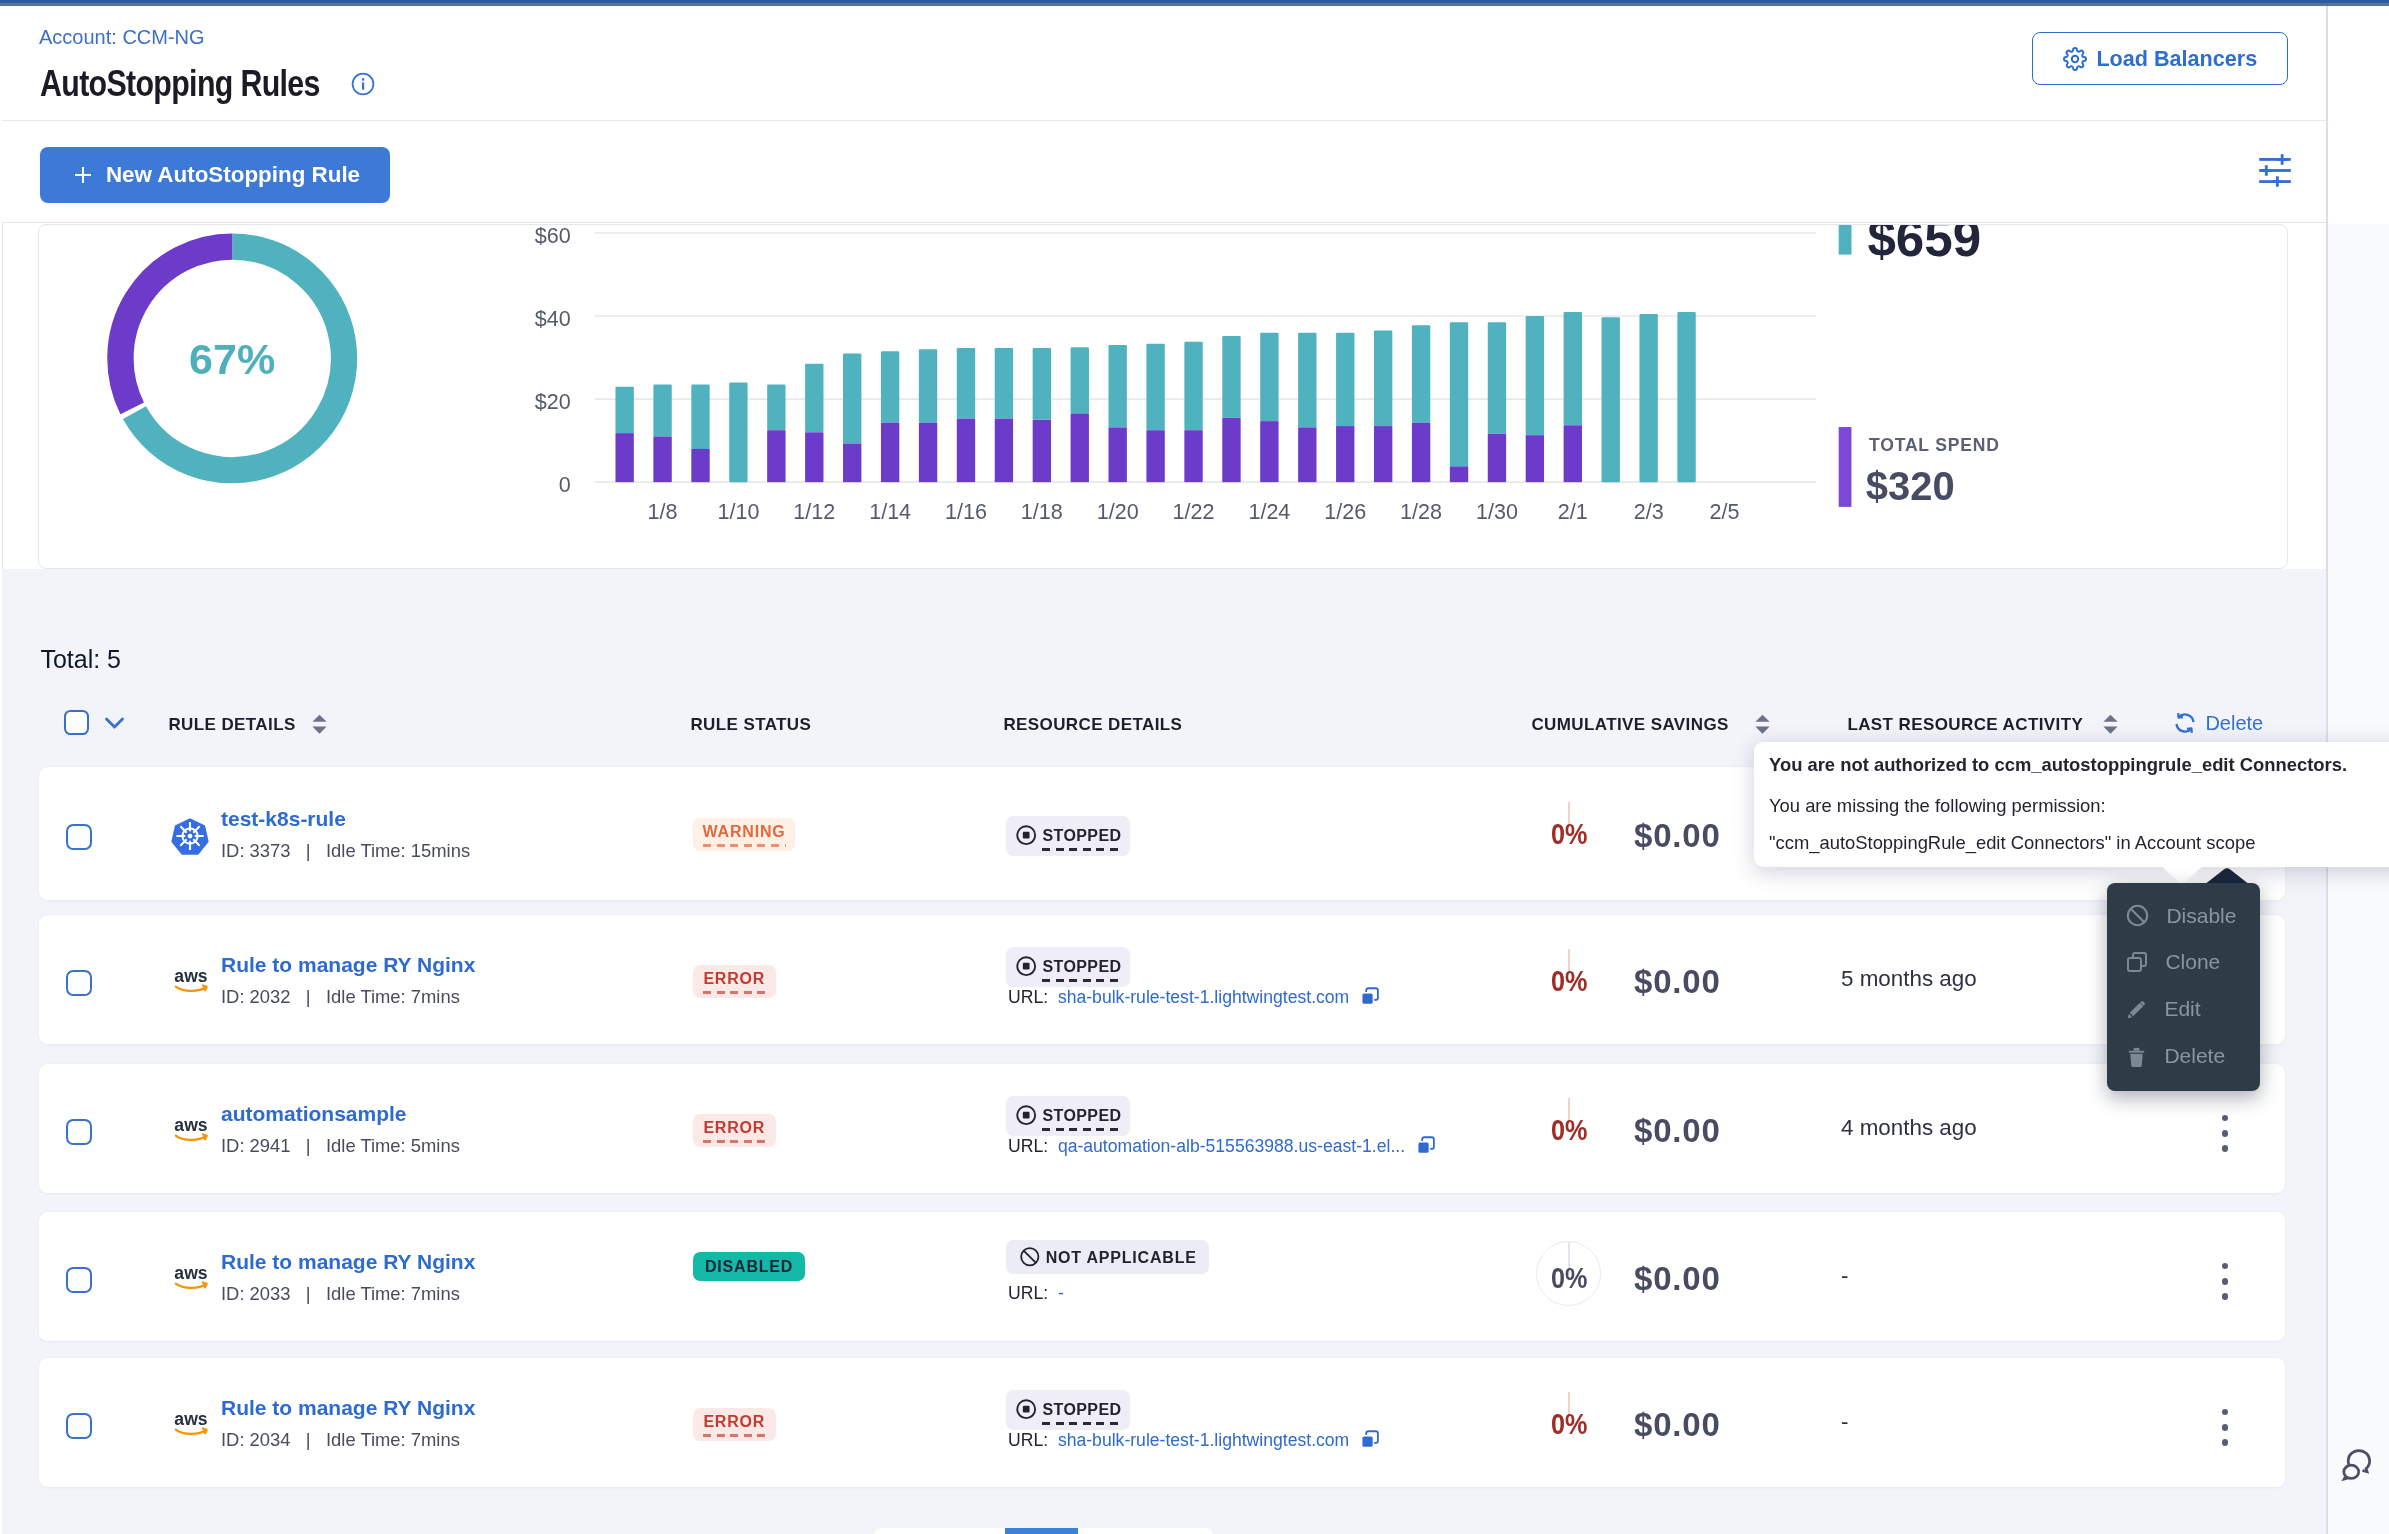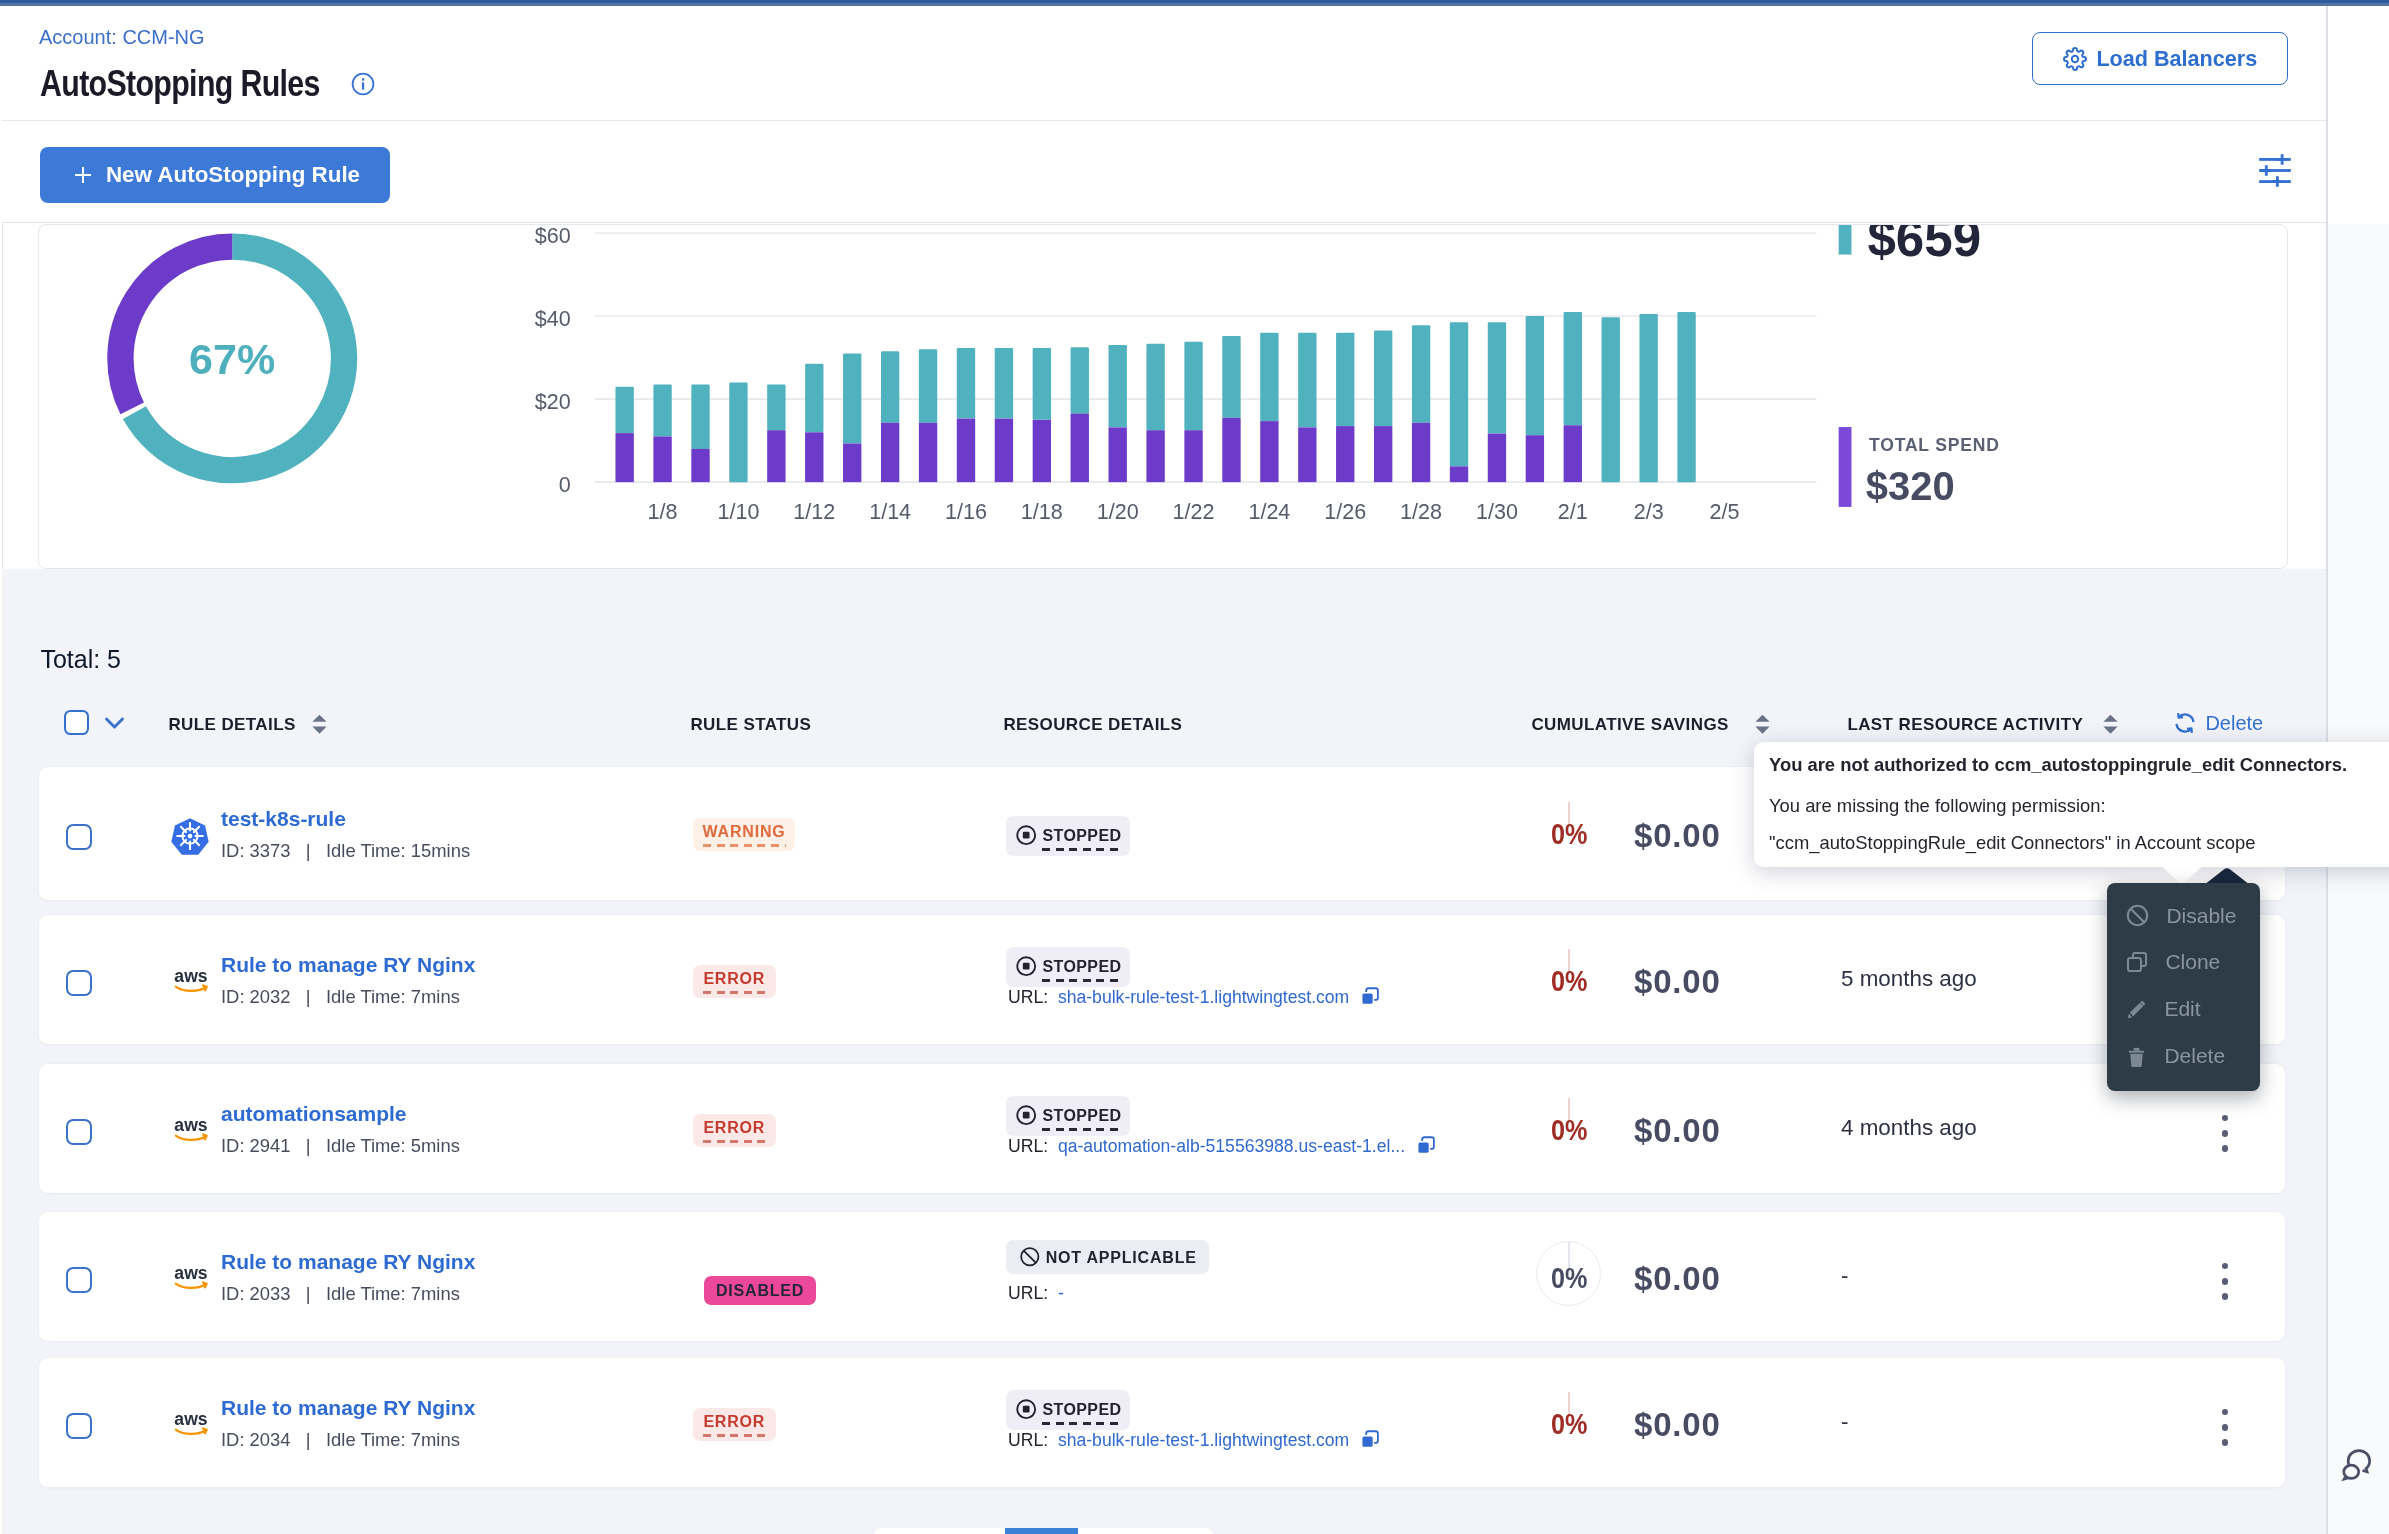--- a/index.html
+++ b/index.html
@@ -322,21 +322,21 @@
       <div class="abs cb" style="top:55px;"></div>
       <div class="abs" style="left:132px; top:46px;"><svg width="40" height="40" viewBox="0 0 50 50">
           <text x="25" y="26" text-anchor="middle" font-size="22" font-weight="bold" fill="#252f3e" font-family="Liberation Sans">aws</text>
           <path d="M6 32 C15 39 35 39 44 32.5" fill="none" stroke="#f79400" stroke-width="2.8" stroke-linecap="round"></path>
           <path d="M44.5 32.3 L40 30.6 M44.5 32.3 L42.5 36.6" fill="none" stroke="#f79400" stroke-width="2.8" stroke-linecap="round"></path>
         </svg></div>
       <div class="abs" style="left:182px; top:38px;">
         <div class="rtitle">Rule to manage RY Nginx</div>
         <div class="rsub">ID: 2033 &nbsp;&nbsp;|&nbsp;&nbsp; Idle Time: 7mins</div>
       </div>
-      <div class="badge" style="left:654px; top:64px; background:#ec4899; color:#25253a; padding:5.6px 12px;margin-left:11px;">DISABLED</div>
+      <div class="badge" style="left:654px; top:40px; background:#14b8a6; color:#25253a; padding:5.6px 12px;">DISABLED</div>
       <div class="badge" style="left:967px; top:28px; background:#ececf4; color:#23232f; padding:6.4px 12.8px;"><svg width="21.6" height="21.6" viewBox="0 0 24 24" style="vertical-align:-4.8px">
           <circle cx="12" cy="12" r="9.6" fill="none" stroke="#23232f" stroke-width="2"></circle>
           <path d="M5.4 5.4 L18.6 18.6" stroke="#23232f" stroke-width="2"></path>
         </svg> NOT APPLICABLE</div>
       <div class="abs urlline" style="left:969px; top:71px;">URL:&nbsp; <a>-</a></div>
       <div class="abs" style="left:1497px; top:29px; width:65px; height:65px; border:1.6px solid #e9e9f2; border-radius:50%;"></div>
       <div class="abs" style="left:1529px; top:29.5px; width:1.6px; height:33px; background:#e4e4ee;"></div>
       <div class="abs pct" style="left:1512px; top:49px; color:#484c63;">0%</div>
       <div class="abs money" style="left:1595px; top:48px;">$0.00</div>
       <div class="abs ago" style="left:1802px; top:51px;">-</div>

